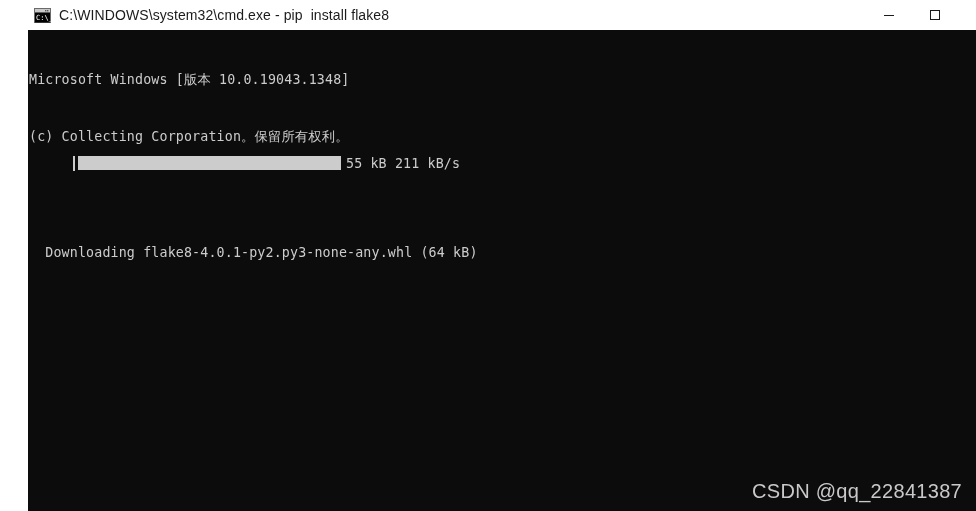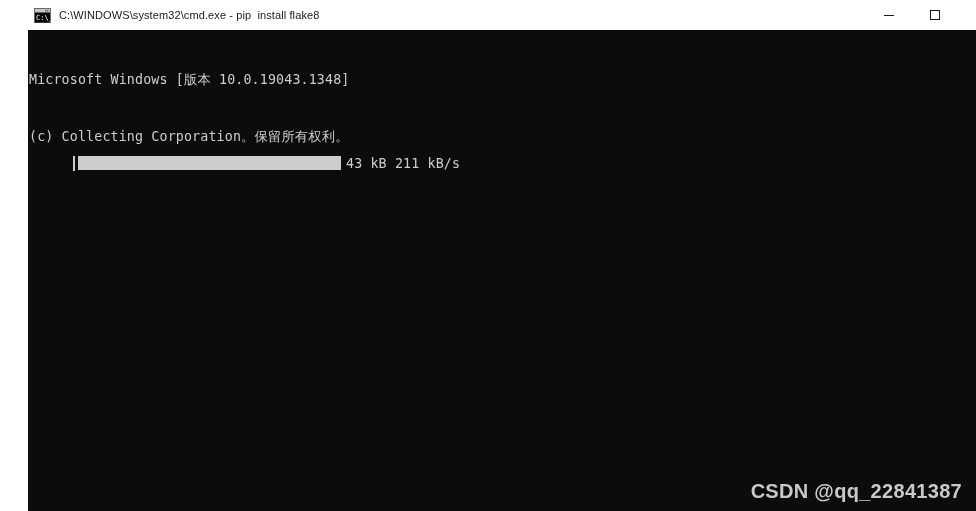--- a/index.html
+++ b/index.html
@@ -33,21 +33,21 @@
   .title-icon {
     width: 17px;
     height: 15px;
     margin-left: 6px;
     margin-right: 8px;
     flex: 0 0 auto;
     position: relative;
   }
   .title-text {
     font-family: "Liberation Sans", sans-serif;
-    font-size: 11px;
+    font-size: 14px;
     color: #1b1b1b;
     white-space: pre;
     letter-spacing: 0.1px;
     line-height: 30px;
     flex: 1 1 auto;
     overflow: hidden;
   }
   .win-buttons {
     display: flex;
     flex: 0 0 auto;
@@ -127,21 +127,20 @@
   
   .watermark {
     position: absolute;
     right: 24px;
     bottom: 8px;
     font-family: "Liberation Sans", sans-serif;
     font-size: 20px;
     color: #c9c9c9;
     white-space: pre;
     letter-spacing: 0.3px;
-    font-weight: bold;
   }
 
   
   .scrollbar {
     position: absolute;
     top: 30px;
     right: 0;
     width: 18px;
     height: 481px;
     background: #f0f0f0;
@@ -221,26 +220,27 @@
       </button>
     </div>
   </div>
 
   <div class="console">
 
     <div class="console-text">
       <div class="cline">Microsoft Windows [版本 10.0.19043.1348]</div>
       <div class="cline">(c) Collecting Corporation。保留所有权利。</div>
       <div class="cline"></div>
+      <div class="cline">  Downloading flake8-4.0.1-py2.py3-none-any.whl (64 kB)</div>
     </div>
 
     <div class="progress-line">
       <div class="progress-bracket"></div>
       <div class="progress-fill"></div>
-      <div class="progress-stats">43 kB 211 kB/s</div>
+      <div class="progress-stats">55 kB 211 kB/s</div>
     </div>
 
     <div class="watermark">CSDN @qq_22841387</div>
   </div>
 
   <div class="scrollbar">
     <div class="sb-arrow">
       <span>
         <svg width="9" height="7" viewBox="0 0 9 7">
           <polyline points="1,5 4.5,1.5 8,5" fill="none" stroke="#4a4a4a" stroke-width="1.4"></polyline>

